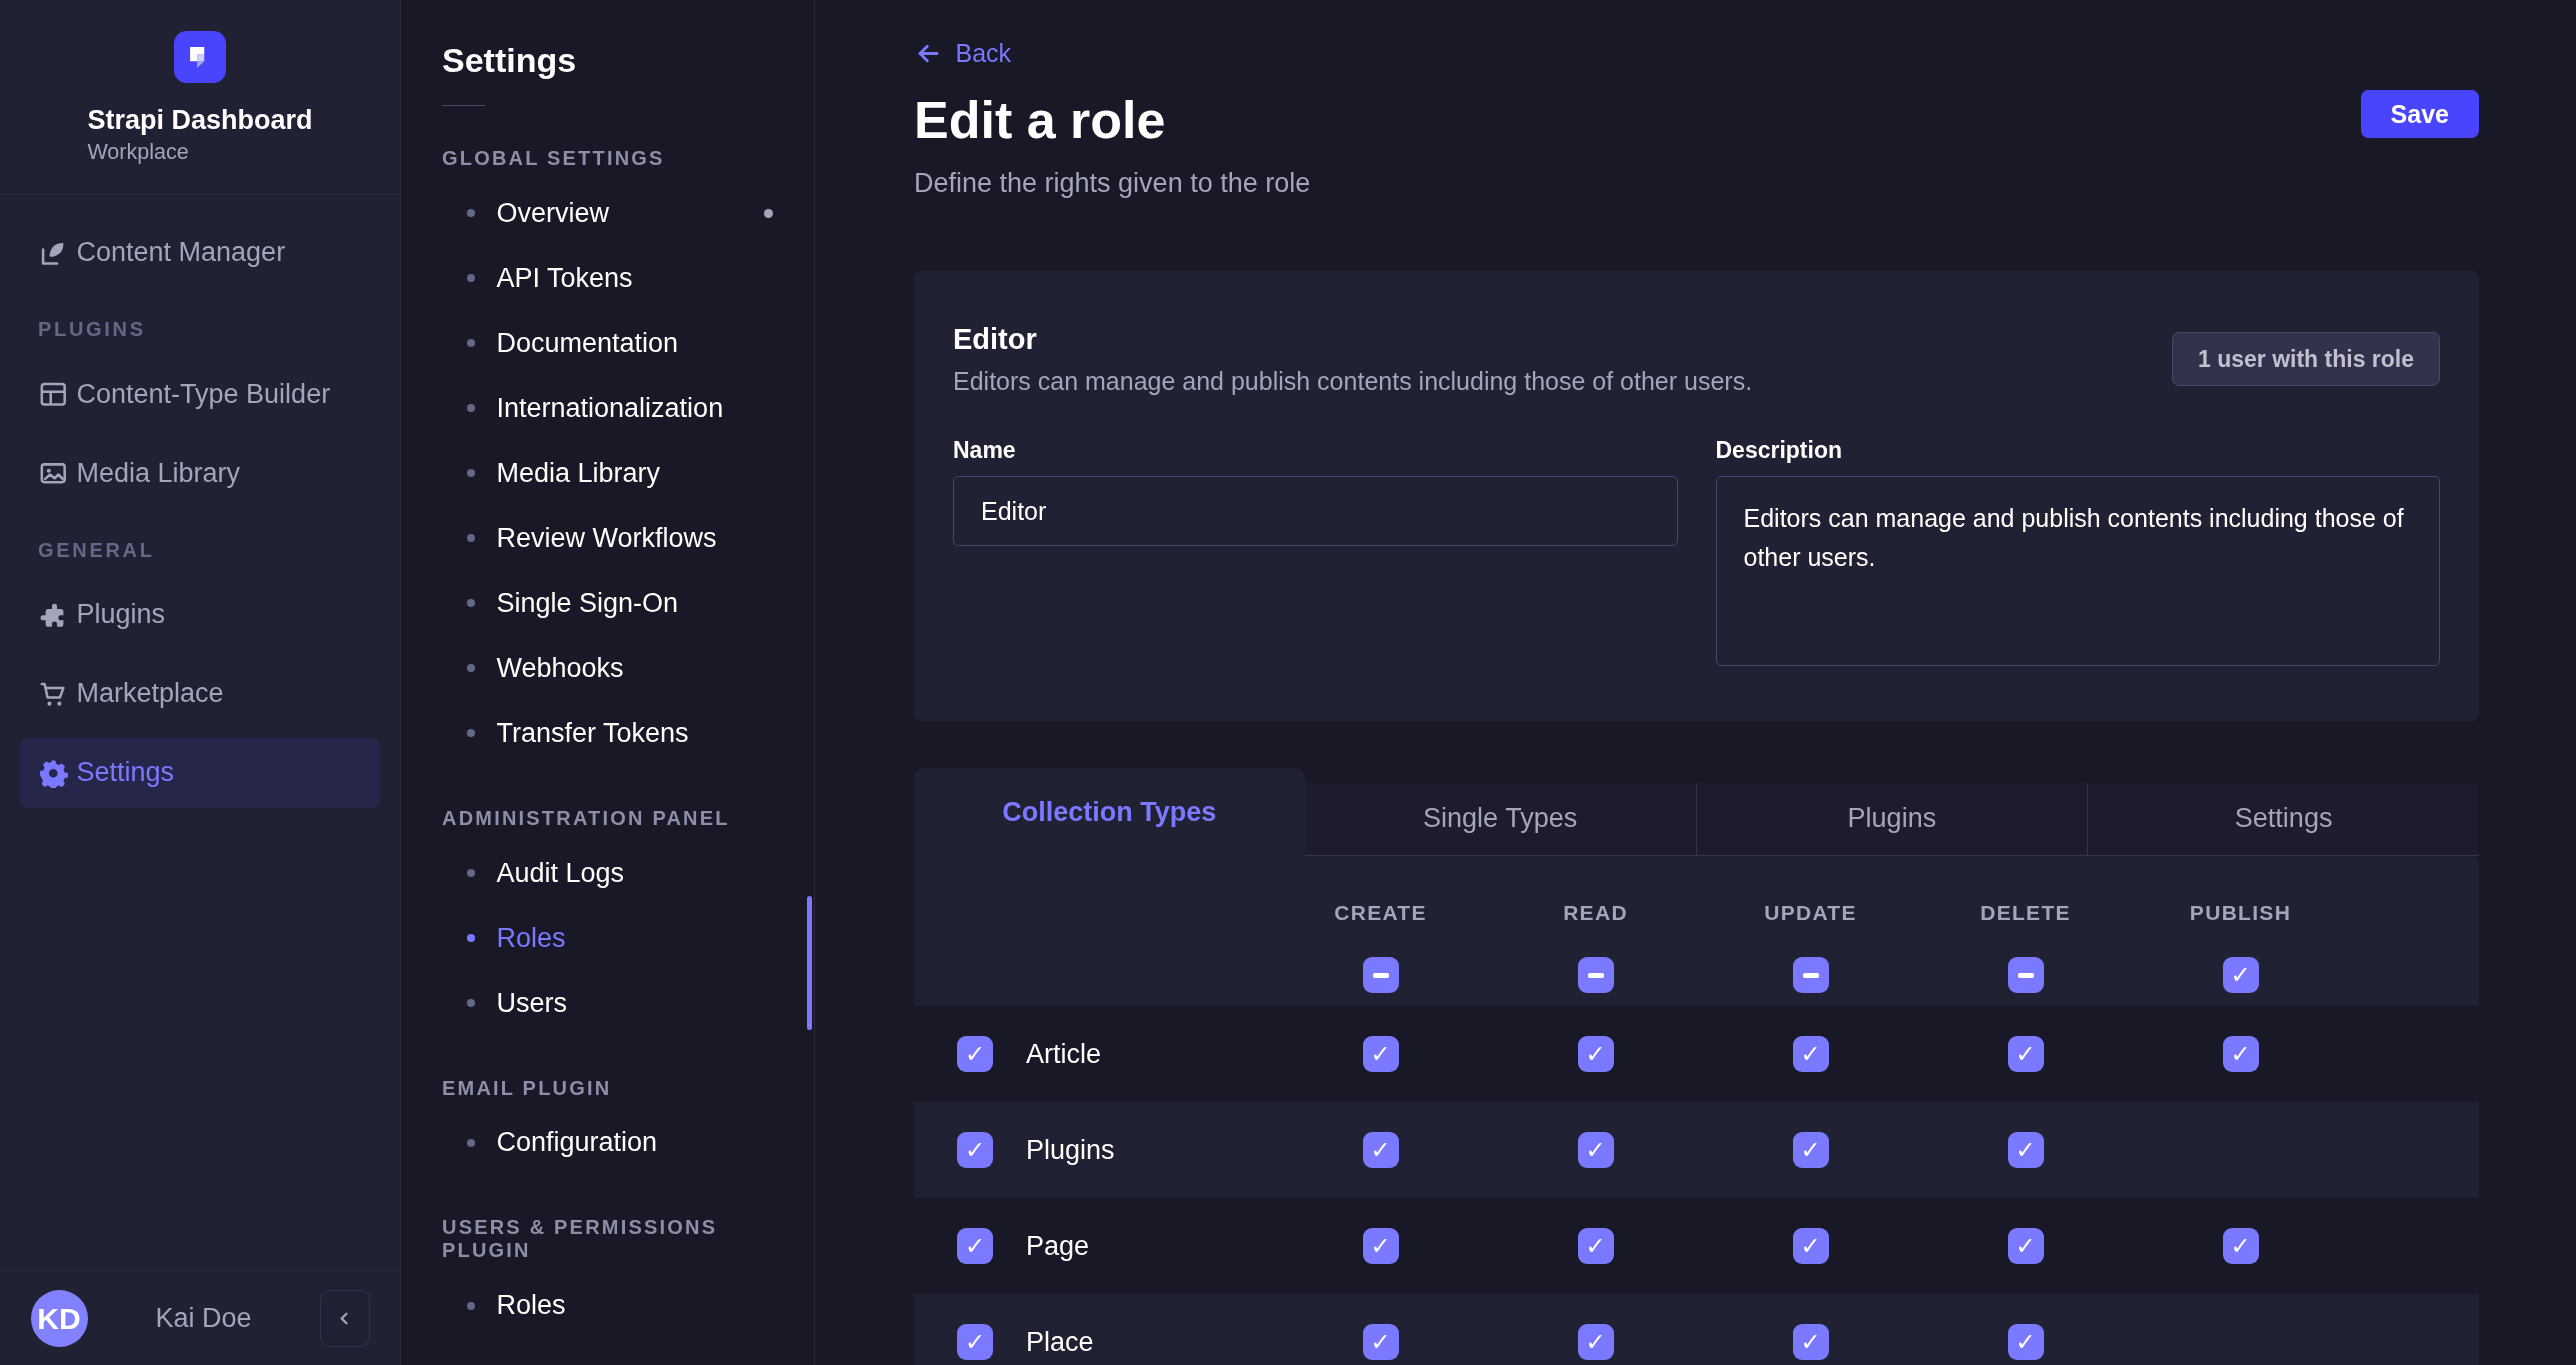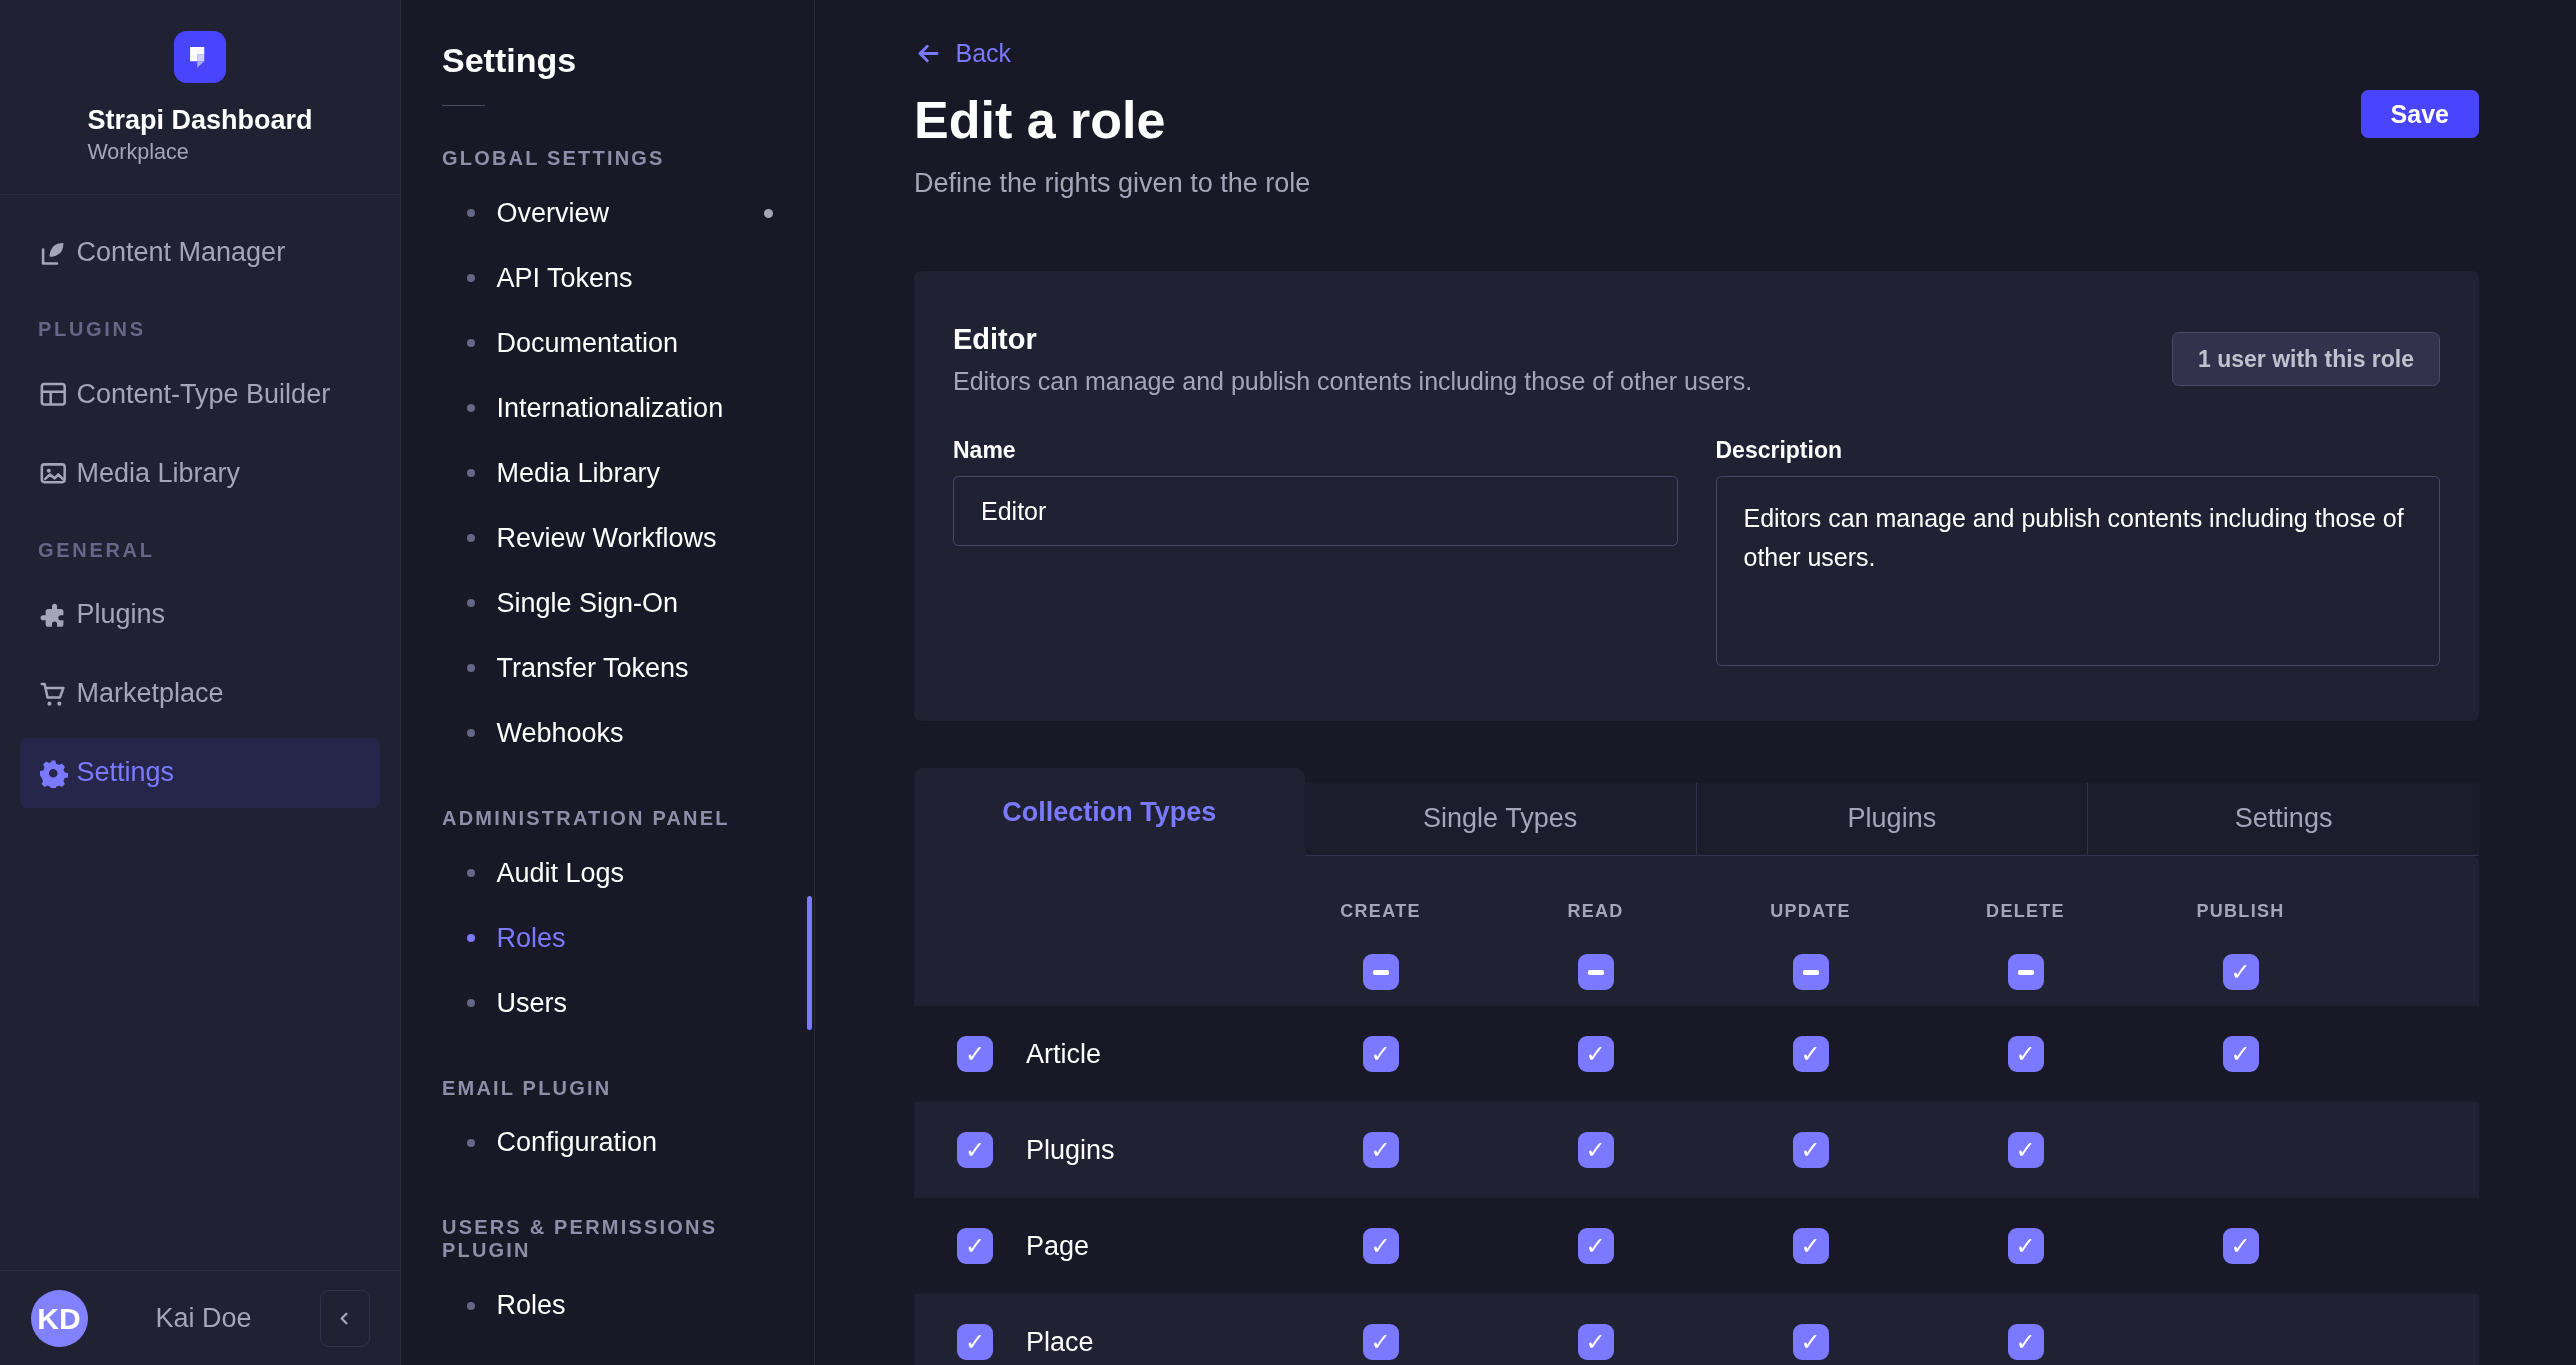--- a/index.html
+++ b/index.html
@@ -66,21 +66,21 @@
   .tabs{display:flex;margin-top:47px;height:88px;}
   .tab{flex:1;display:flex;align-items:center;justify-content:center;font-size:27px;cursor:pointer;}
   .tab.active{background:var(--panel);border-radius:9px 9px 0 0;color:var(--accent-l);font-weight:bold;}
   .tab.inactive{margin-top:14.3px;background:var(--tab-inactive);color:var(--muted);border-bottom:0.9px solid var(--border2);}
   .tab.inactive + .tab.inactive{border-left:0.9px solid var(--border2);}
 
   .perm-panel{background:var(--panel);border-radius:0 7.2px 7.2px 7.2px;height:549px;overflow:hidden;}
   .perm-header{height:150px;display:flex;}
   .label-col{width:359px;flex:0 0 359px;}
   .perm-col{width:215px;flex:0 0 215px;display:flex;flex-direction:column;align-items:center;padding-top:45px;gap:32px;}
-  .col-label{font-size:18px;font-weight:bold;letter-spacing:1.3px;color:var(--muted);text-transform:uppercase;}
+  .col-label{font-size:21px;font-weight:bold;letter-spacing:1.3px;color:var(--muted);text-transform:uppercase;}
   .perm-row{height:96px;display:flex;align-items:center;}
   .perm-row.dark{background:var(--bg);}
   .perm-row .label-col{display:flex;align-items:center;gap:33px;padding-left:43px;}
   .row-label{font-size:27px;color:var(--txt);}
   .perm-cell{width:215px;flex:0 0 215px;display:flex;justify-content:center;}
 
   .cbx{width:36px;height:36px;border-radius:9px;background:var(--accent-l);display:flex;align-items:center;justify-content:center;cursor:pointer;flex:0 0 36px;}
   .cbx[data-state="checked"]::after{content:"\2713";color:#fff;font-size:24px;font-weight:bold;line-height:1;}
   .cbx[data-state="indeterminate"]::after{content:"";width:16px;height:4.5px;border-radius:1.8px;background:#fff;}
   .cbx[data-state="none"]{visibility:hidden;}
@@ -194,25 +194,25 @@
     <div class="subnav-item">
         <span class="bullet"></span>
         <span>Review Workflows</span>
       </div>
     <div class="subnav-item">
         <span class="bullet"></span>
         <span>Single Sign-On</span>
       </div>
     <div class="subnav-item">
         <span class="bullet"></span>
+        <span>Webhooks</span>
+      </div>
+    <div class="subnav-item">
+        <span class="bullet"></span>
         <span>Transfer Tokens</span>
-      </div>
-    <div class="subnav-item">
-        <span class="bullet"></span>
-        <span>Webhooks</span>
       </div>
 
     <div class="subnav-section-label">ADMINISTRATION PANEL</div>
     <div class="subnav-item">
         <span class="bullet"></span>
         <span>Audit Logs</span>
       </div>
     <div class="subnav-item active">
         <span class="bullet"></span>
         <span>Roles</span>

